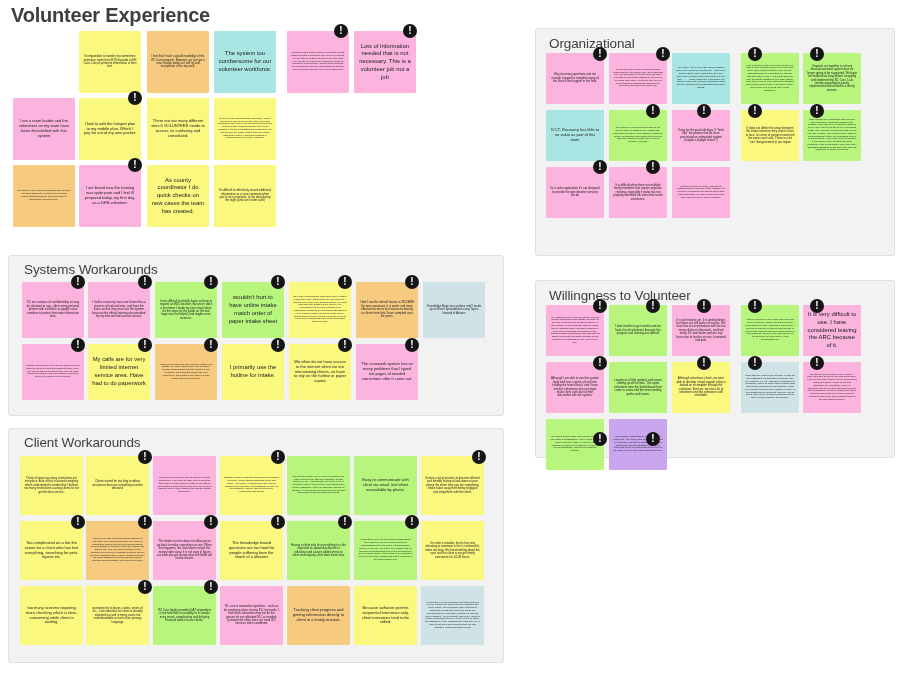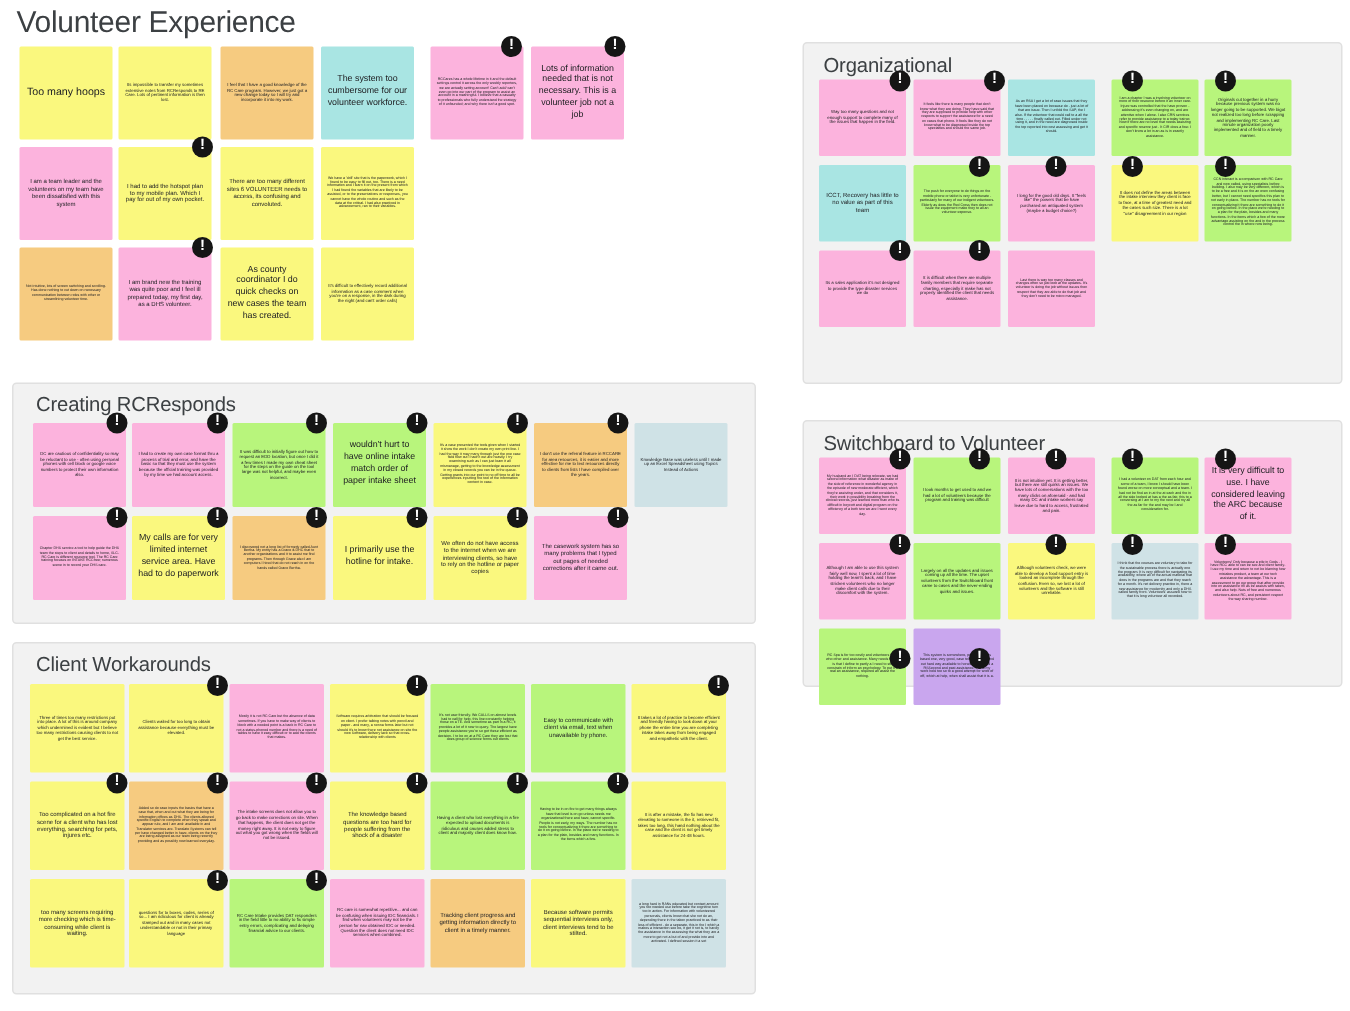--- a/index.html
+++ b/index.html
@@ -13,21 +13,21 @@
   }
   #board {
     position: relative;
     width: 900px; height: 674px;
     background: #ffffff;
   }
   .page-title {
     position: absolute;
     left: 11px; top: 4px;
     font-size: 20px;
-    font-weight: 400;
+    font-weight: 700;
     color: #3c4043;
     letter-spacing: -0.2px;
     white-space: nowrap;
   }
   .panel {
     position: absolute;
     background: #f2f2f2;
     border: 1px solid #e0e0e0;
     border-radius: 3px;
   }
@@ -87,27 +87,24 @@
 <div id="board">
 
   <div class="page-title">Volunteer Experience</div>
 
   <div class="panel" style="left:535px; top:28px; width:360px; height:228px;"></div>
   <div class="panel" style="left:8px; top:255px; width:496px; height:161px;"></div>
   <div class="panel" style="left:535px; top:280px; width:360px; height:178px;"></div>
   <div class="panel" style="left:8px; top:428px; width:496px; height:235px;"></div>
 
   <div class="panel-title" style="left:549px; top:36px;">Organizational</div>
-  <div class="panel-title" style="left:24px; top:262px;">Creating RCResponds</div>
-  <div class="panel-title" style="left:549px; top:288px;">Switchboard to Volunteer</div>
+  <div class="panel-title" style="left:24px; top:262px;">Systems Workarounds</div>
+  <div class="panel-title" style="left:549px; top:288px;">Willingness to Volunteer</div>
   <div class="panel-title" style="left:24px; top:435px;">Client Workarounds</div>
 
-  <div class="note" style="left:13px;  top:31px;  width:62px; height:62px; background:#faf87e;">
-      <span class="txt t-lg">Too many hoops</span>
-    </div>
   <div class="note" style="left:79px;  top:31px;  width:62px; height:62px; background:#faf87e;">
       <span class="txt t-xs">Its impossible to transfer my sometimes extensive notes from RCResponds to RE Care. Lots of pertinent information is then lost.</span>
     </div>
   <div class="note" style="left:147px; top:31px;  width:62px; height:62px; background:#f6cb80;">
       <span class="txt t-xs">I feel that I have a good knowledge of the RC Care program. However, we just got a new change today so I will try and incorporate it into my work.</span>
     </div>
   <div class="note" style="left:214px; top:31px;  width:62px; height:62px; background:#a9e5e3;">
       <span class="txt t-md">The system too cumbersome for our volunteer workforce.</span>
     </div>
   <div class="note" style="left:287px; top:31px;  width:62px; height:62px; background:#fcb3dd;">

